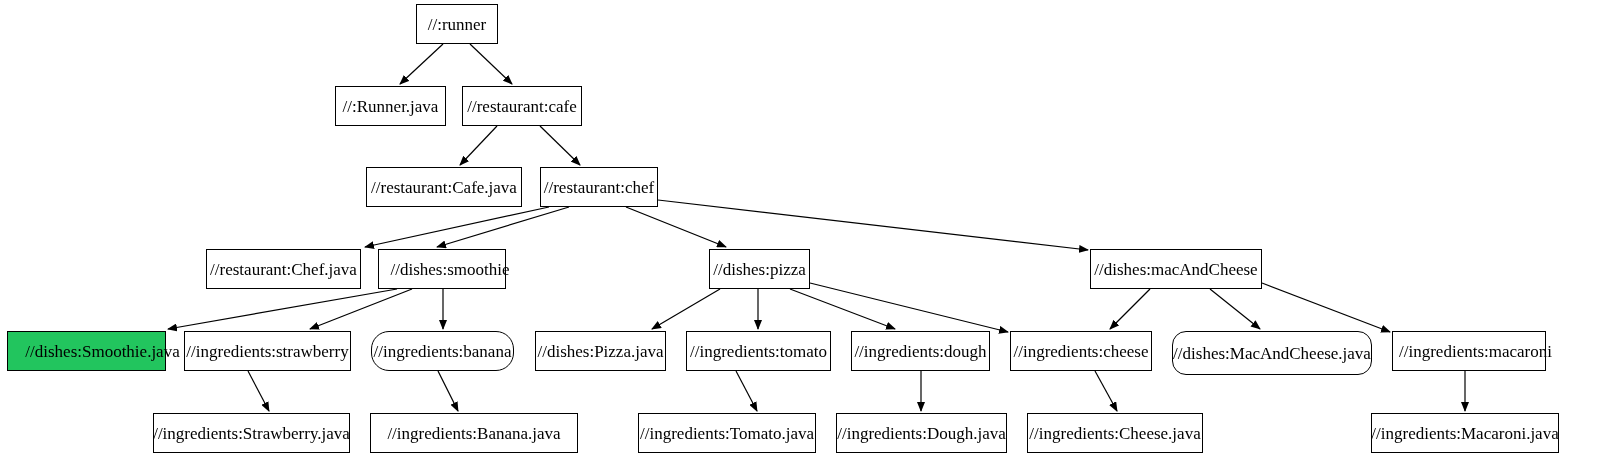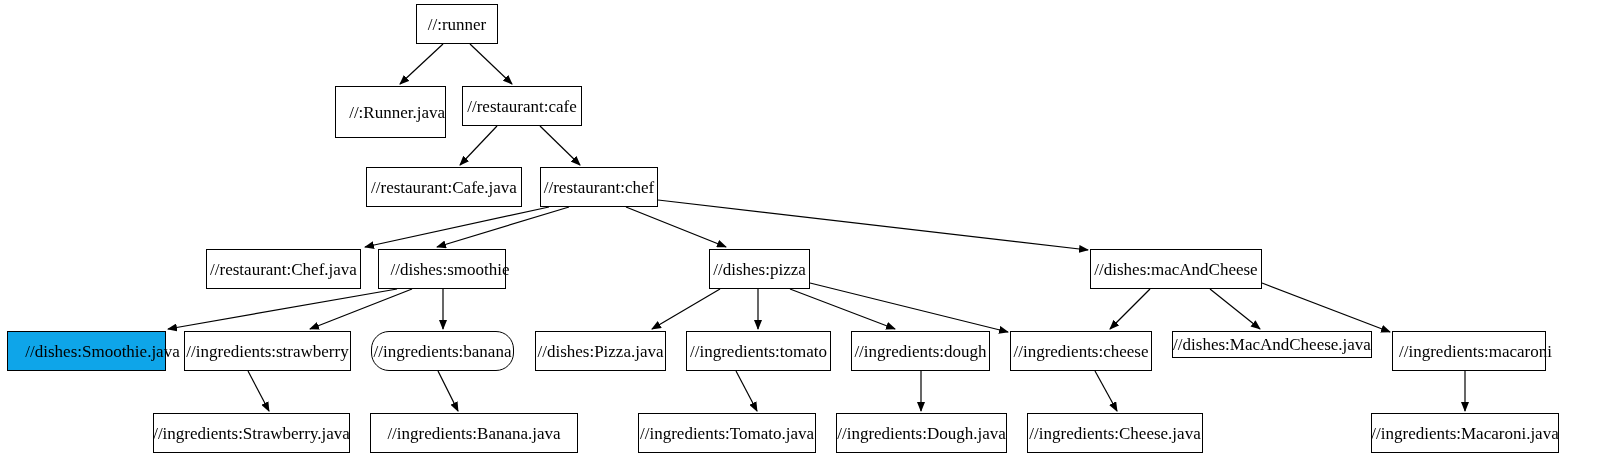--- a/index.html
+++ b/index.html
@@ -70,21 +70,21 @@
       <line x1="438" y1="371" x2="458" y2="411" stroke="#000000" stroke-width="1.2" marker-end="url(#arrowhead)"></line>
       <line x1="736" y1="371" x2="757" y2="411" stroke="#000000" stroke-width="1.2" marker-end="url(#arrowhead)"></line>
       <line x1="921" y1="371" x2="921" y2="411" stroke="#000000" stroke-width="1.2" marker-end="url(#arrowhead)"></line>
       <line x1="1095" y1="371" x2="1117" y2="411" stroke="#000000" stroke-width="1.2" marker-end="url(#arrowhead)"></line>
       <line x1="1465" y1="371" x2="1465" y2="411" stroke="#000000" stroke-width="1.2" marker-end="url(#arrowhead)"></line>
     </svg>
   <div id="node-layer">
       <div class="graph-node" style="left: 416px; top: 4px; width: 82px; height: 40px; background: rgb(255, 255, 255); border-color: rgb(0, 0, 0); color: rgb(0, 0, 0);">
         <span>//:runner</span>
       </div>
-      <div class="graph-node" style="left: 335px; top: 86px; width: 111px; height: 52px; background: rgb(255, 255, 255); border-color: rgb(0, 0, 0); color: rgb(0, 0, 0); justify-content: flex-end;">
+      <div class="graph-node" style="left: 335px; top: 86px; width: 111px; height: 40px; background: rgb(255, 255, 255); border-color: rgb(0, 0, 0); color: rgb(0, 0, 0);">
         <span>//:Runner.java</span>
       </div>
       <div class="graph-node" style="left: 462px; top: 86px; width: 120px; height: 40px; background: rgb(255, 255, 255); border-color: rgb(0, 0, 0); color: rgb(0, 0, 0);">
         <span>//restaurant:cafe</span>
       </div>
       <div class="graph-node" style="left: 366px; top: 167px; width: 156px; height: 40px; background: rgb(255, 255, 255); border-color: rgb(0, 0, 0); color: rgb(0, 0, 0); justify-content: center;">
         <span>//restaurant:Cafe.java</span>
       </div>
       <div class="graph-node" style="left: 540px; top: 167px; width: 118px; height: 40px; background: rgb(255, 255, 255); border-color: rgb(0, 0, 0); color: rgb(0, 0, 0);">
         <span>//restaurant:chef</span>
@@ -94,42 +94,42 @@
       </div>
       <div class="graph-node" style="left: 378px; top: 249px; width: 128px; height: 40px; background: rgb(255, 255, 255); border-color: rgb(0, 0, 0); color: rgb(0, 0, 0); padding-left: 16px;">
         <span>//dishes:smoothie</span>
       </div>
       <div class="graph-node" style="left: 709px; top: 249px; width: 101px; height: 40px; background: rgb(255, 255, 255); border-color: rgb(0, 0, 0); color: rgb(0, 0, 0);">
         <span>//dishes:pizza</span>
       </div>
       <div class="graph-node" style="left: 1090px; top: 249px; width: 172px; height: 40px; background: rgb(255, 255, 255); border-color: rgb(0, 0, 0); color: rgb(0, 0, 0);">
         <span>//dishes:macAndCheese</span>
       </div>
-      <div class="graph-node" style="left: 7px; top: 331px; width: 159px; height: 40px; background: #0ea5e9; border-color: rgb(0, 0, 0); color: rgb(0, 0, 0); padding-left: 32px;">
+      <div class="graph-node" style="left: 7px; top: 331px; width: 159px; height: 40px; background: #22c55e; border-color: rgb(0, 0, 0); color: rgb(0, 0, 0); padding-left: 32px;">
         <span>//dishes:Smoothie.java</span>
       </div>
       <div class="graph-node" style="left: 184px; top: 331px; width: 167px; height: 40px; background: rgb(255, 255, 255); border-color: rgb(0, 0, 0); color: rgb(0, 0, 0);">
         <span>//ingredients:strawberry</span>
       </div>
       <div class="graph-node" style="left: 371px; top: 331px; width: 143px; height: 40px; background: rgb(255, 255, 255); border-color: rgb(0, 0, 0); color: rgb(0, 0, 0); border-radius: 18px;">
         <span>//ingredients:banana</span>
       </div>
       <div class="graph-node" style="left: 535px; top: 331px; width: 131px; height: 40px; background: rgb(255, 255, 255); border-color: rgb(0, 0, 0); color: rgb(0, 0, 0);">
         <span>//dishes:Pizza.java</span>
       </div>
       <div class="graph-node" style="left: 686px; top: 331px; width: 145px; height: 40px; background: rgb(255, 255, 255); border-color: rgb(0, 0, 0); color: rgb(0, 0, 0);">
         <span>//ingredients:tomato</span>
       </div>
       <div class="graph-node" style="left: 851px; top: 331px; width: 139px; height: 40px; background: rgb(255, 255, 255); border-color: rgb(0, 0, 0); color: rgb(0, 0, 0);">
         <span>//ingredients:dough</span>
       </div>
       <div class="graph-node" style="left: 1010px; top: 331px; width: 142px; height: 40px; background: rgb(255, 255, 255); border-color: rgb(0, 0, 0); color: rgb(0, 0, 0);">
         <span>//ingredients:cheese</span>
       </div>
-      <div class="graph-node" style="left: 1172px; top: 331px; width: 200px; height: 27px; background: rgb(255, 255, 255); border-color: rgb(0, 0, 0); color: rgb(0, 0, 0);">
+      <div class="graph-node" style="left: 1172px; top: 331px; width: 200px; height: 44px; background: rgb(255, 255, 255); border-color: rgb(0, 0, 0); color: rgb(0, 0, 0); border-radius: 14px;">
         <span>//dishes:MacAndCheese.java</span>
       </div>
       <div class="graph-node" style="left: 1392px; top: 331px; width: 154px; height: 40px; background: rgb(255, 255, 255); border-color: rgb(0, 0, 0); color: rgb(0, 0, 0); padding-left: 13px;">
         <span>//ingredients:macaroni</span>
       </div>
       <div class="graph-node" style="left: 153px; top: 413px; width: 197px; height: 40px; background: rgb(255, 255, 255); border-color: rgb(0, 0, 0); color: rgb(0, 0, 0);">
         <span>//ingredients:Strawberry.java</span>
       </div>
       <div class="graph-node" style="left: 370px; top: 413px; width: 208px; height: 40px; background: rgb(255, 255, 255); border-color: rgb(0, 0, 0); color: rgb(0, 0, 0);">
         <span>//ingredients:Banana.java</span>

